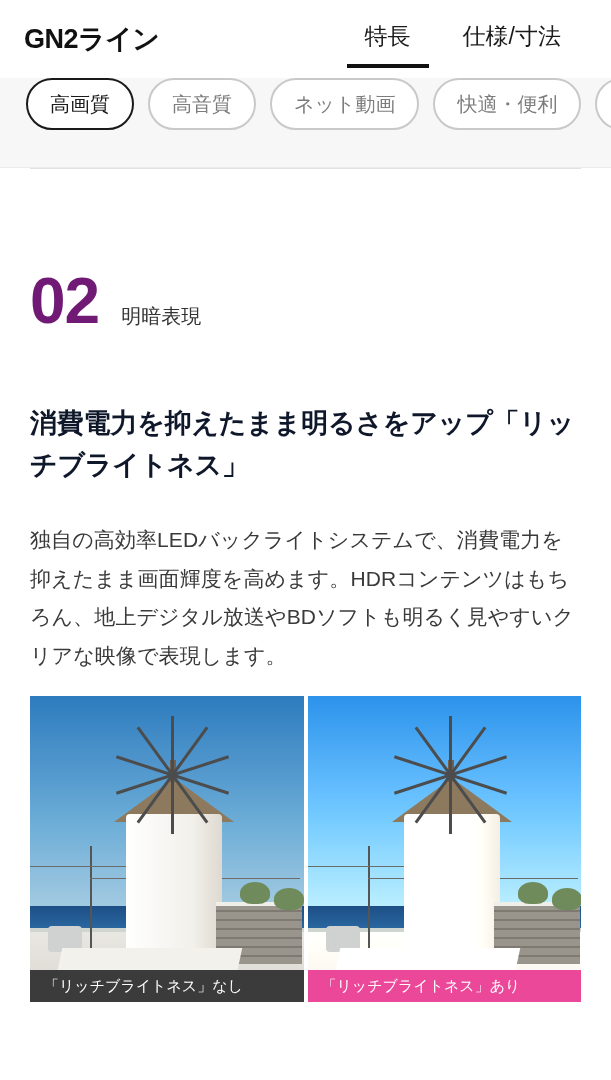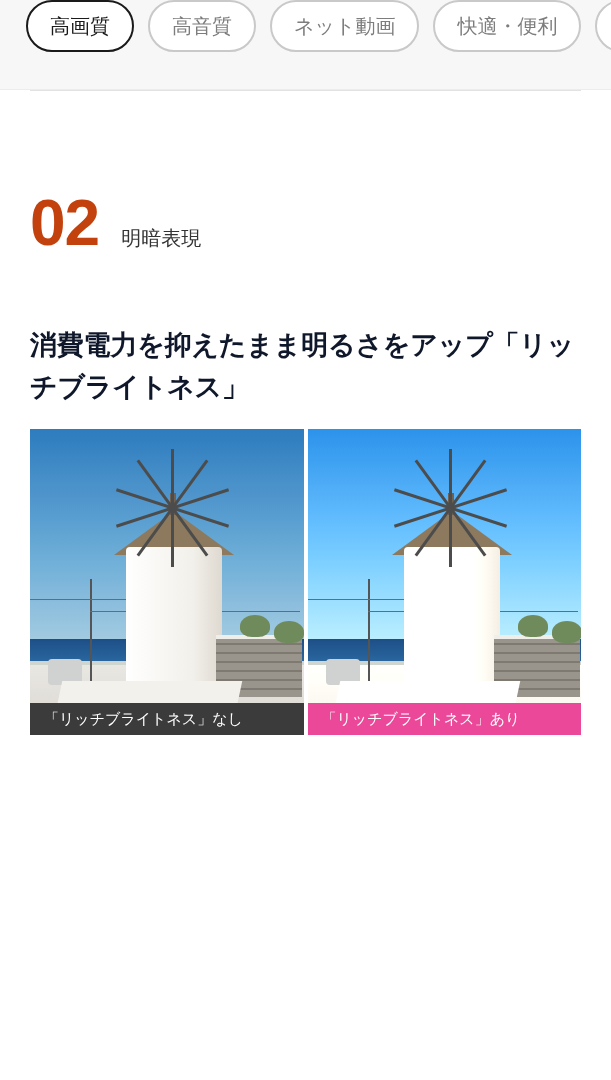--- a/index.html
+++ b/index.html
@@ -108,21 +108,21 @@
   }
   .section-head {
     display: flex;
     align-items: baseline;
     gap: 22px;
     padding-top: 100px;
   }
   .section-number {
     font-size: 64px;
     font-weight: bold;
-    color: #c2410c;
+    color: #701a75;
     letter-spacing: -1px;
     line-height: 1;
   }
   .section-kicker {
     font-size: 20px;
     color: #333333;
     font-weight: 500;
   }
   .section-title {
     margin-top: 70px;
@@ -261,20 +261,27 @@
   .bright .ground { filter: brightness(1.12); }
   .bright .mill-body { filter: brightness(1.1); }
   .bright .terrace { filter: brightness(1.1); }
   .dim .sky { filter: brightness(0.97); }
 </style>
 </head>
 <body>
 
 <div class="page">
 
+  <div class="topnav">
+    <div class="brand">GN2ライン</div>
+    <div class="navtabs">
+      <div class="navtab active">特長</div>
+      <div class="navtab">仕様/寸法</div>
+    </div>
+  </div>
 
   <div class="chiprow-wrap">
     <div class="chiprow">
       <div class="chip active">高画質</div>
       <div class="chip">高音質</div>
       <div class="chip">ネット動画</div>
       <div class="chip">快適・便利</div>
       <div class="chip clipped">デ</div>
     </div>
   </div>
@@ -283,20 +290,21 @@
 
   <div class="content">
 
     <div class="section-head">
       <div class="section-number">02</div>
       <div class="section-kicker">明暗表現</div>
     </div>
 
     <h2 class="section-title">消費電力を抑えたまま明るさをアップ「リッチブライトネス」</h2>
 
+    <p class="section-body">独自の高効率LEDバックライトシステムで、消費電力を抑えたまま画面輝度を高めます。HDRコンテンツはもちろん、地上デジタル放送やBDソフトも明るく見やすいクリアな映像で表現します。</p>
 
     <div class="compare">
 
       <div class="pane dim">
         <div class="sky"></div>
         <div class="sea"></div>
         <div class="hill"></div>
         <div class="ground"></div>
         <div class="tank"></div>
         <div class="pole" style="left:60px; top:150px; height:120px;"></div>

